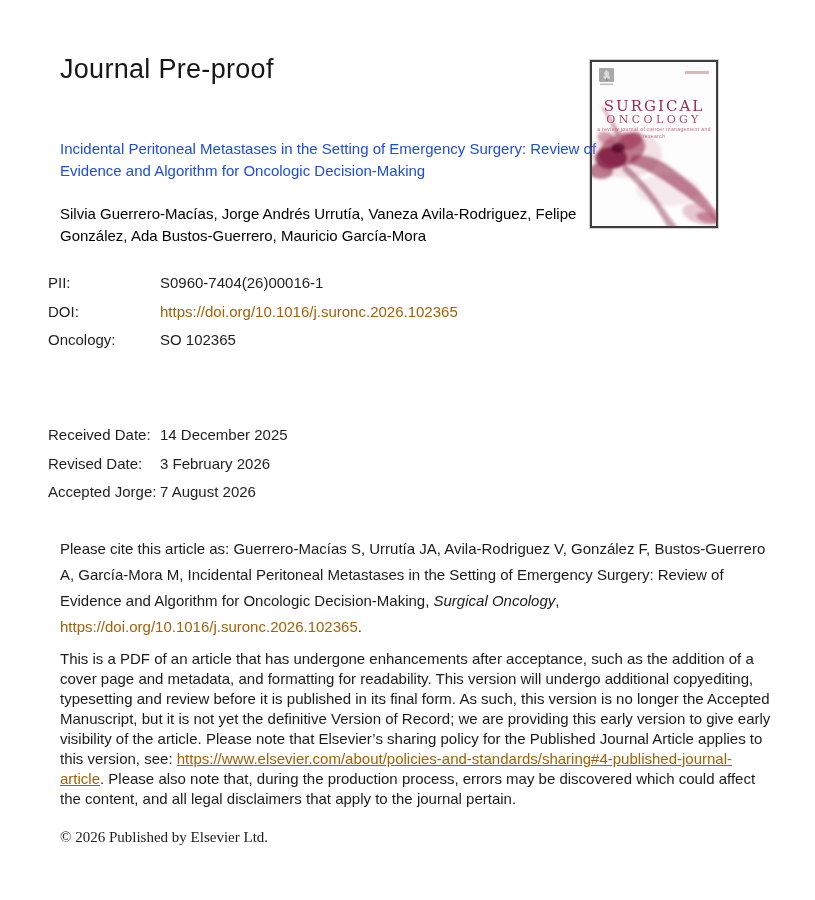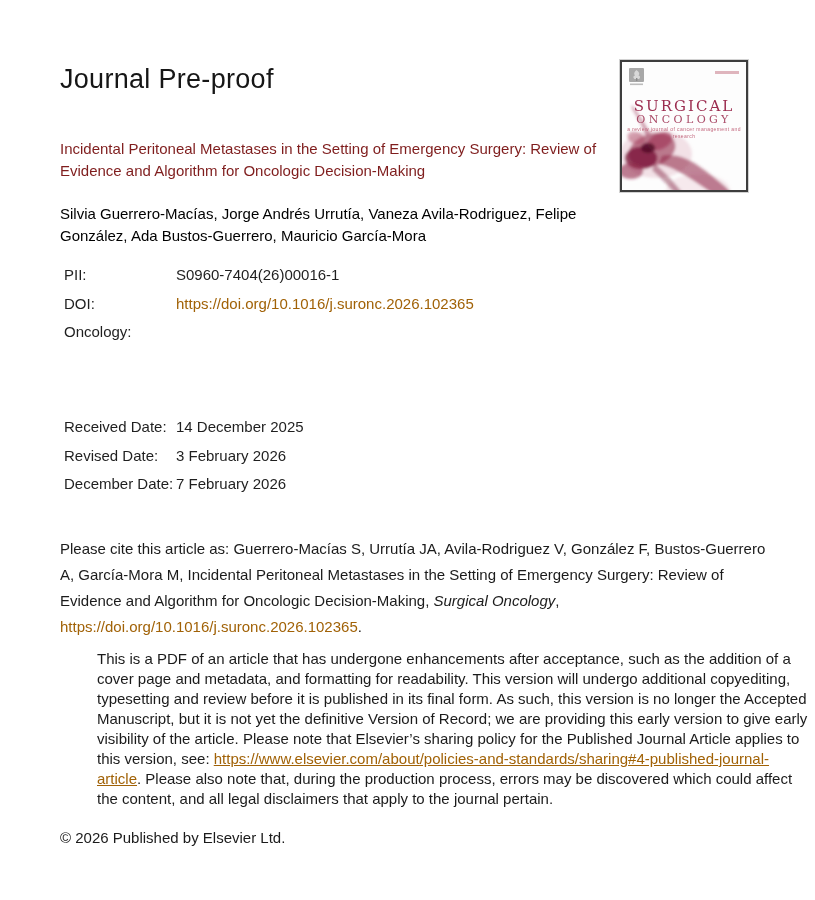--- a/index.html
+++ b/index.html
@@ -7,29 +7,29 @@
   body {
     width: 815px; height: 900px;
     font-family: "Liberation Sans", sans-serif;
     color: #1f1f1f;
     position: relative;
     overflow: hidden;
   }
   .page { position: absolute; inset: 0; background: #fff; }
 
   .header-title {
-    position: absolute; left: 60px; top: 64px;
+    position: absolute; left: 60px; top: 54px;
     font-size: 27px; font-weight: 400; color: #161616;
     letter-spacing: 0.3px;
   }
 
   
   .cover {
-    position: absolute; left: 620px; top: 60px;
-    width: 128px; height: 132px;
+    position: absolute; left: 590px; top: 60px;
+    width: 128px; height: 168px;
     background: #fdfdfd;
     border: 2px solid #3d3d3d;
     box-shadow: 0 0 0 1px #d2d2d2;
     overflow: hidden;
   }
   .cover-logo {
     position: absolute; left: 7px; top: 6px; width: 16px; height: 18px; z-index: 3;
   }
   .cover-issue-mark {
     position: absolute; right: 7px; top: 9px; width: 24px; height: 3px;
@@ -48,48 +48,48 @@
   }
   .cover-subtitle {
     font-size: 5px; letter-spacing: 0.4px; color: #c2677d; line-height: 7px;
     font-family: "Liberation Sans", sans-serif;
   }
   .cover-art { position: absolute; inset: 0; z-index: 1; pointer-events: none; }
 
   
   .article-title {
     position: absolute; left: 60px; top: 138px; width: 548px;
-    font-size: 15px; line-height: 21.5px; color: #7f1d1d;
+    font-size: 15px; line-height: 21.5px; color: #1d4ed8;
   }
   .authors {
     position: absolute; left: 60px; top: 203px; width: 548px;
     font-size: 15px; line-height: 21.5px; color: #000000;
   }
 
-  .meta-grid { position: absolute; left: 64px; display: grid; grid-template-columns: 112px auto; }
+  .meta-grid { position: absolute; left: 48px; display: grid; grid-template-columns: 112px auto; margin-top: 8px; }
   .meta-grid .cell { font-size: 15px; line-height: 17px; }
   .ids-block { top: 266px; row-gap: 11.5px; }
   .appear-block { top: 370px; }
   .dates-block { top: 418px; row-gap: 11.5px; }
 
   .italic { font-style: italic; }
   a.link { color: #a16207; text-decoration: none; cursor: pointer; }
   a.link.underlined { text-decoration: underline; }
 
   .citation-par {
     position: absolute; left: 60px; top: 536px; width: 714px;
     font-size: 15px; line-height: 26px; color: #1b1b1b;
   }
   .disclaimer-par {
     position: absolute; left: 60px; top: 649px; width: 716px;
-    font-size: 15px; line-height: 20px; color: #1b1b1b; margin-left: 37px;
+    font-size: 15px; line-height: 20px; color: #1b1b1b;
   }
   .copyright {
     position: absolute; left: 60px; top: 829px;
-    font-size: 15px; color: #1b1b1b;
+    font-size: 15px; color: #1b1b1b; font-family: Liberation Serif, serif;
   }
 </style>
 </head>
 <body>
 
 <div class="page">
 
   <div class="header-title">Journal Pre-proof</div>
 
   <div class="cover">
@@ -131,30 +131,31 @@
 
   <div class="article-title">Incidental Peritoneal Metastases in the Setting of Emergency Surgery: Review of Evidence and Algorithm for Oncologic Decision-Making</div>
   <div class="authors">Silvia Guerrero-Macías, Jorge Andrés Urrutía, Vaneza Avila-Rodriguez, Felipe González, Ada Bustos-Guerrero, Mauricio García-Mora</div>
 
   <div class="meta-grid ids-block">
     <div class="cell">PII:</div>
     <div class="cell">S0960-7404(26)00016-1</div>
     <div class="cell">DOI:</div>
     <div class="cell"><a class="link" href="#">https://doi.org/10.1016/j.suronc.2026.102365</a></div>
     <div class="cell">Oncology:</div>
+    <div class="cell">SO 102365</div>
   </div>
 
 
   <div class="meta-grid dates-block">
     <div class="cell">Received Date:</div>
     <div class="cell">14 December 2025</div>
     <div class="cell">Revised Date:</div>
     <div class="cell">3 February 2026</div>
-    <div class="cell">December Date:</div>
-    <div class="cell">7 February 2026</div>
+    <div class="cell">Accepted Jorge:</div>
+    <div class="cell">7 August 2026</div>
   </div>
 
   <div class="citation-par"><span>Please cite this article as: Guerrero-Macías S, Urrutía JA, Avila-Rodriguez V, González F, Bustos-Guerrero A, García-Mora M, Incidental Peritoneal Metastases in the Setting of Emergency Surgery: Review of Evidence and Algorithm for Oncologic Decision-Making, </span><span class="italic">Surgical Oncology</span><span>, </span><a class="link" href="#">https://doi.org/10.1016/j.suronc.2026.102365</a><span>.</span></div>
 
   <div class="disclaimer-par"><span>This is a PDF of an article that has undergone enhancements after acceptance, such as the addition of a cover page and metadata, and formatting for readability. This version will undergo additional copyediting, typesetting and review before it is published in its final form. As such, this version is no longer the Accepted Manuscript, but it is not yet the definitive Version of Record; we are providing this early version to give early visibility of the article. Please note that Elsevier’s sharing policy for the Published Journal Article applies to this version, see: </span><a class="link underlined" href="#">https://www.elsevier.com/about/policies-and-standards/sharing#4-published-journal-article</a><span>. Please also note that, during the production process, errors may be discovered which could affect the content, and all legal disclaimers that apply to the journal pertain.</span></div>
 
   <div class="copyright">© 2026 Published by Elsevier Ltd.</div>
 
 </div>
 

